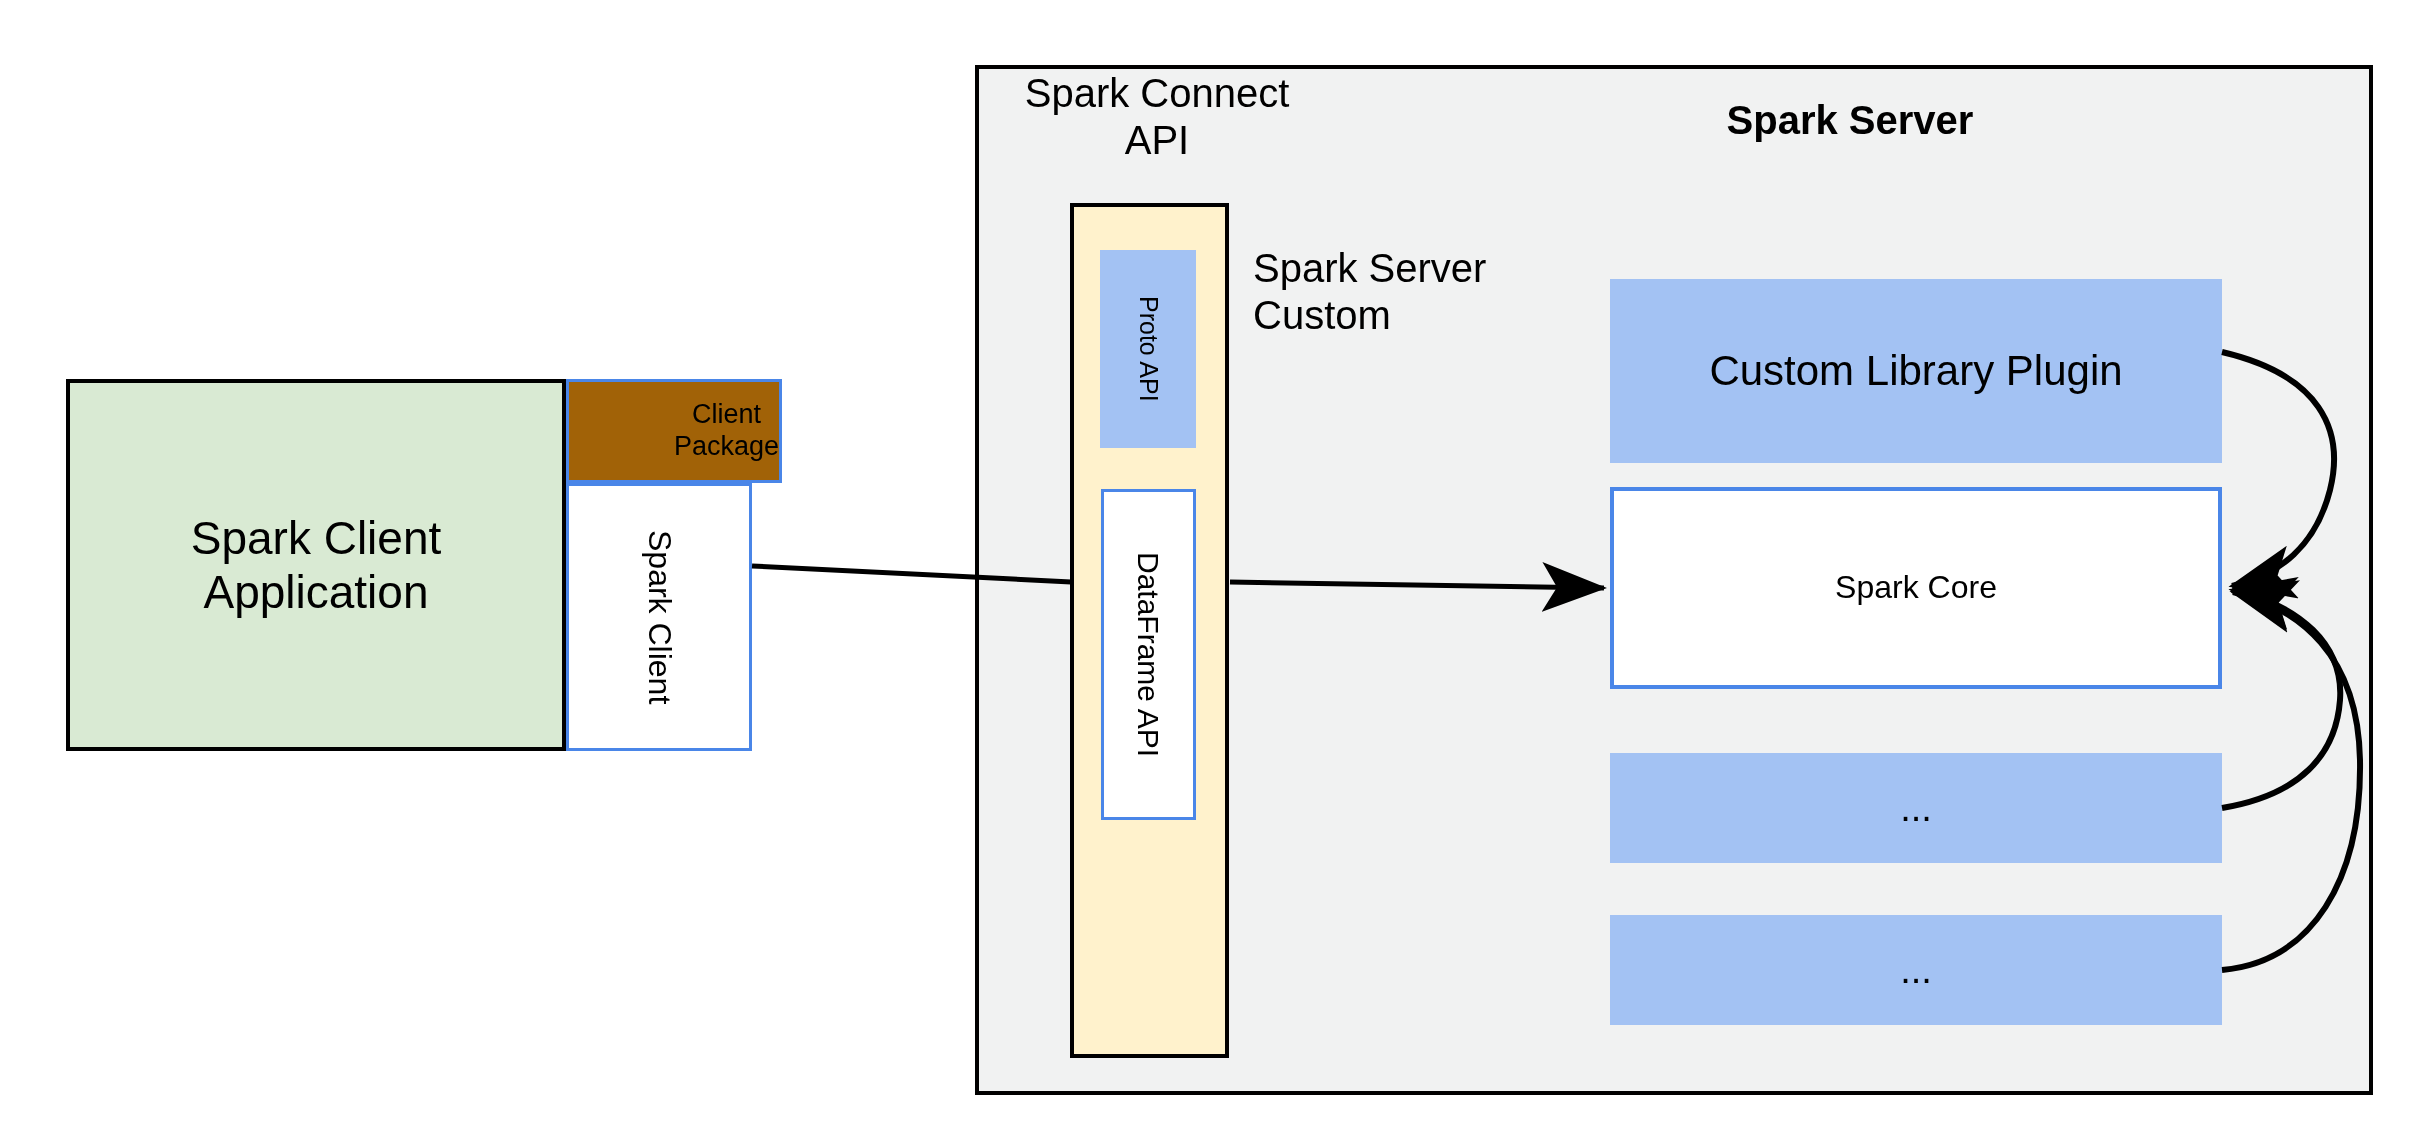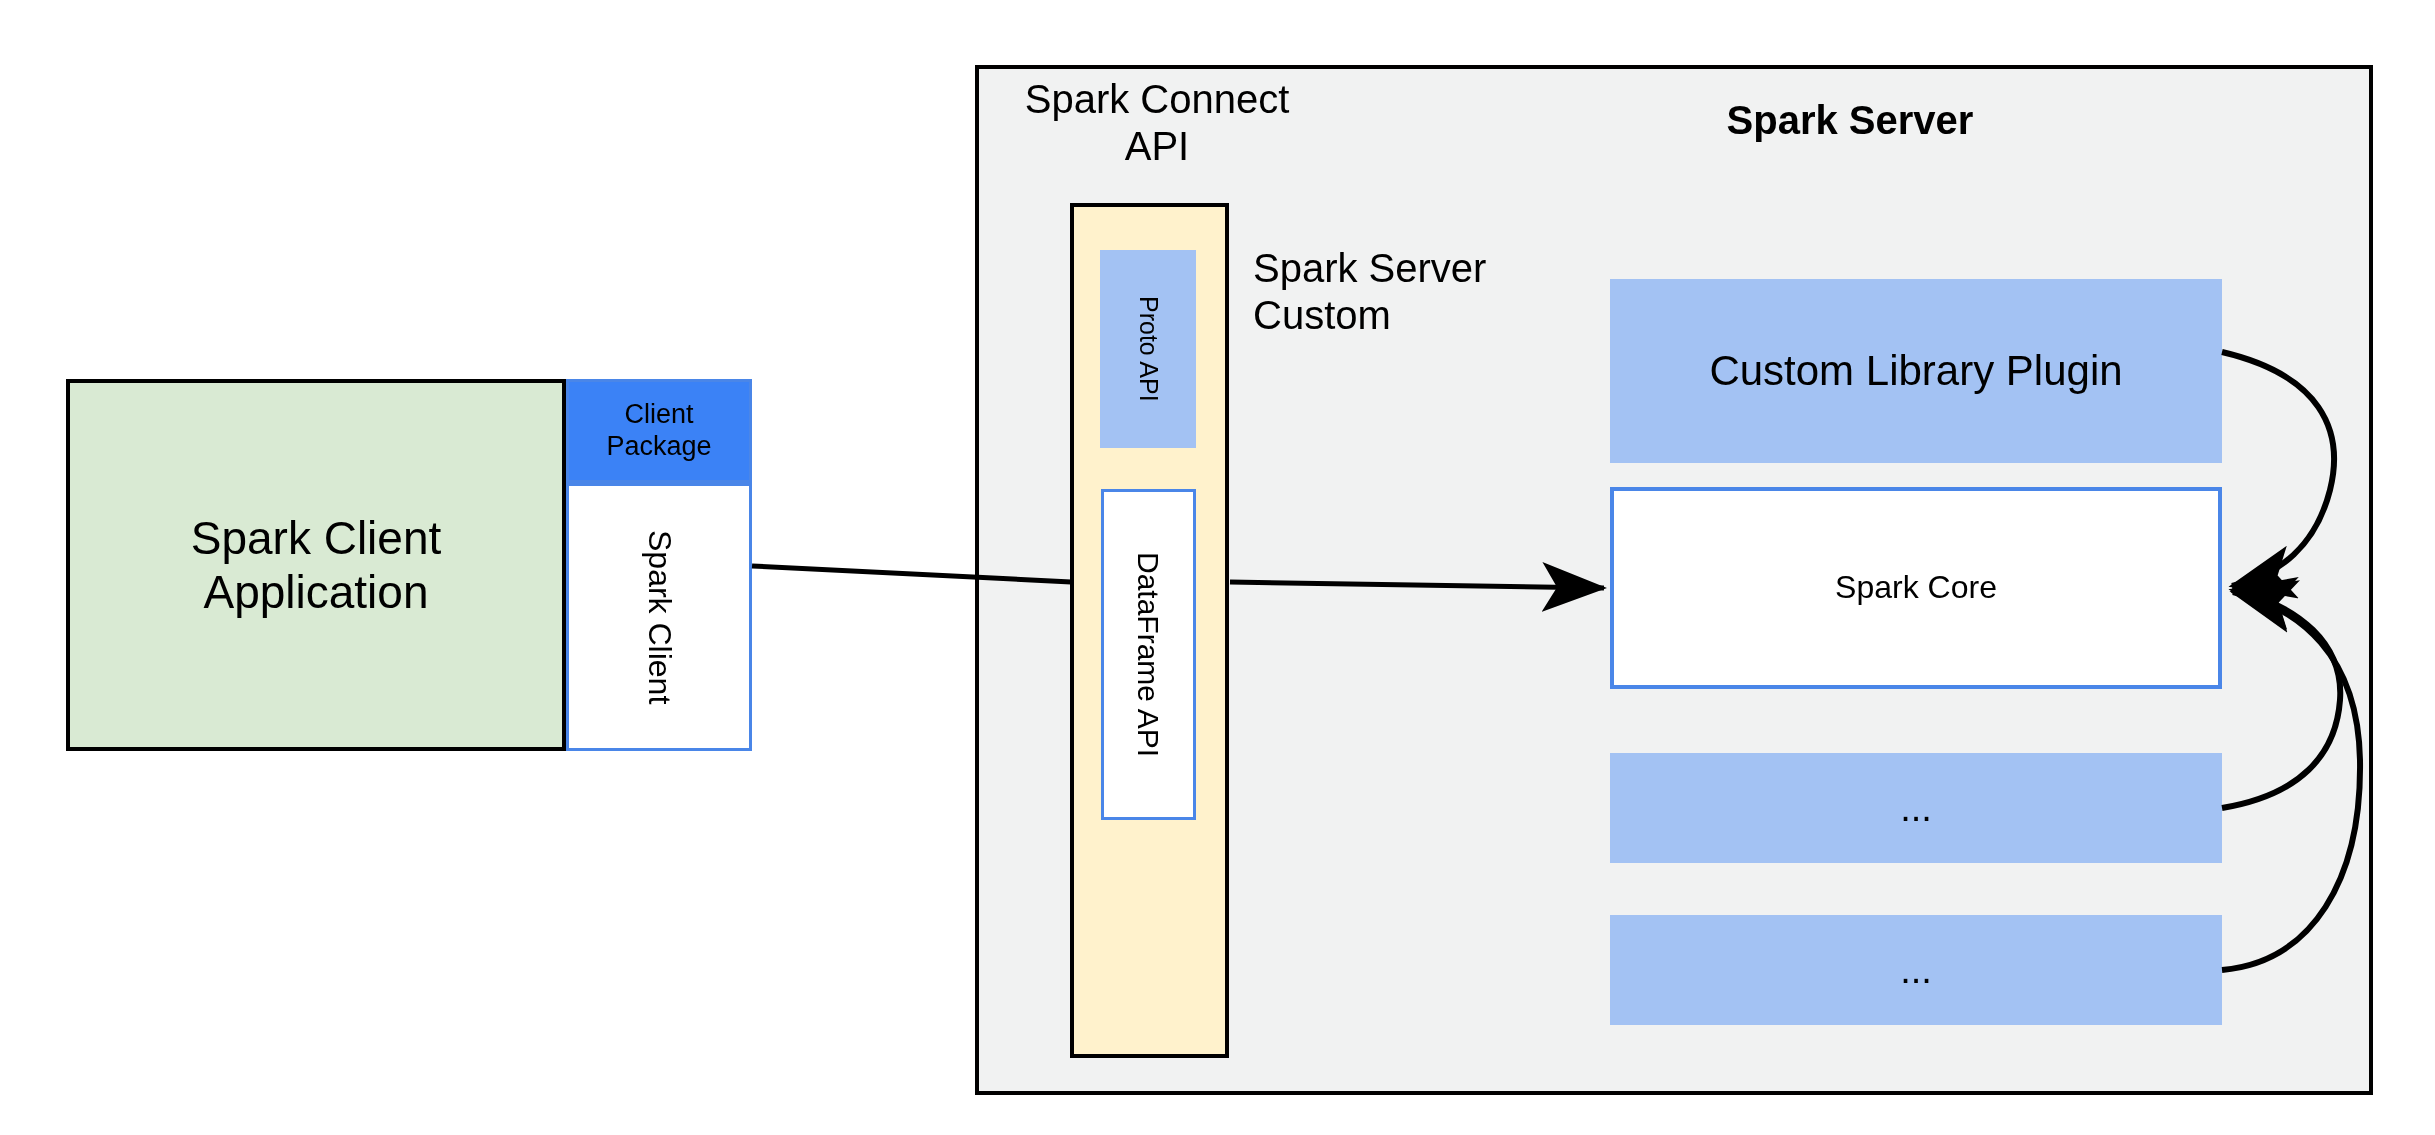--- a/index.html
+++ b/index.html
@@ -35,26 +35,27 @@
     width: 500px;
     height: 372px;
     background: #d9ead3;
     border: 4px solid #000000;
     font-size: 46px;
     z-index: 2;
   }
   #client-package {
     left: 566px;
     top: 379px;
-    width: 186px;
+    width: 216px;
     height: 104px;
-    background: #3b82f6;
+    background: #a16207;
     border: 3px solid #4a86e8;
     font-size: 27px;
     z-index: 3;
+    justify-content: flex-end;
   }
   #spark-client {
     left: 566px;
     top: 483px;
     width: 186px;
     height: 268px;
     background: #ffffff;
     border: 3px solid #4a86e8;
     font-size: 32px;
     z-index: 3;
@@ -73,21 +74,21 @@
     height: 1030px;
     background: #f1f2f2;
     border: 4px solid #000000;
     box-sizing: border-box;
     position: absolute;
     z-index: 1;
   }
 
   #connect-api-label {
     left: 1012px;
-    top: 76px;
+    top: 70px;
     width: 290px;
     height: 86px;
     font-size: 40px;
     display: block;
     text-align: center;
     z-index: 4;
   }
   #server-title {
     left: 1690px;
     top: 96px;

